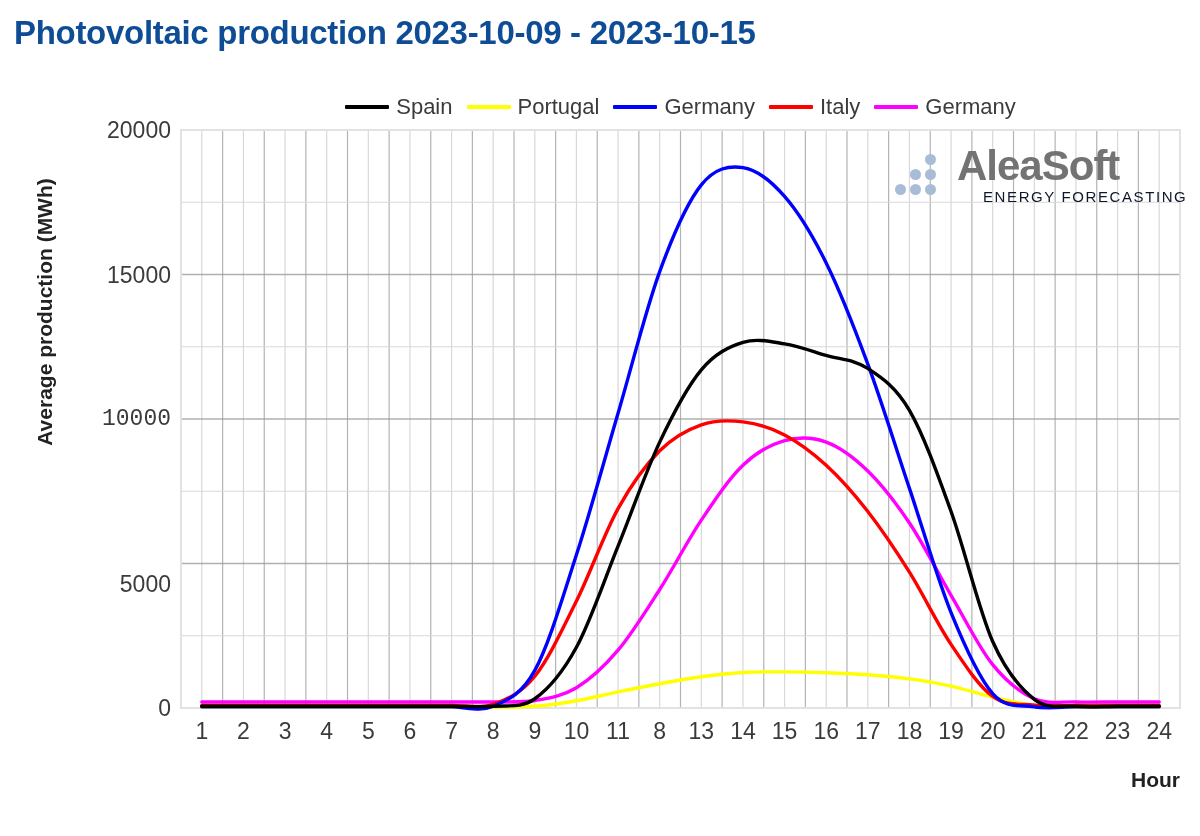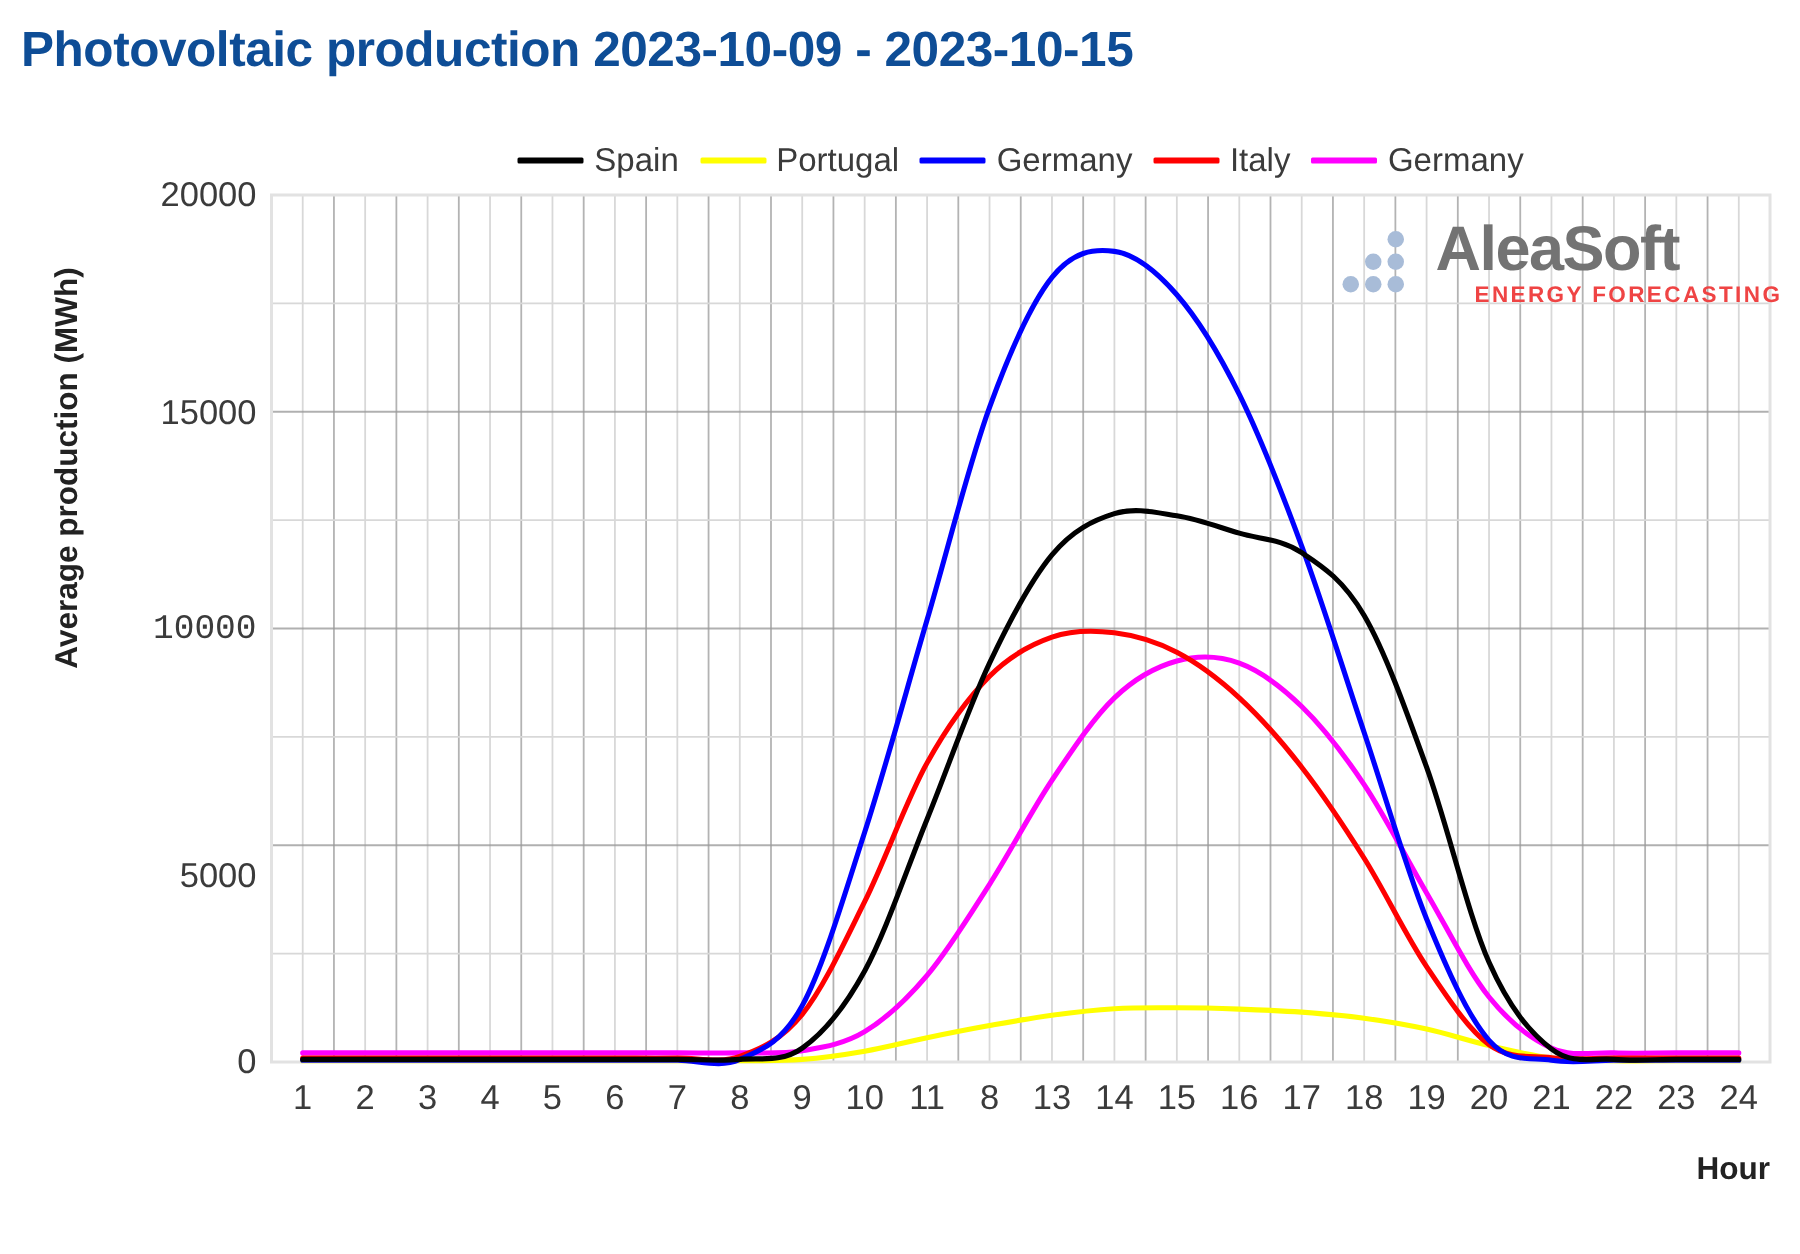--- a/index.html
+++ b/index.html
@@ -127,22 +127,22 @@
     font-weight: bold;
     color: #737373;
     letter-spacing: -1px;
     white-space: nowrap;
   }
   #wm-sub {
     position: absolute;
     left: 88px;
     top: 42px;
     font-size: 15px;
-    font-weight: bold;
-    color: #ef4444;
+    font-weight: normal;
+    color: #0f172a;
     letter-spacing: 1.6px;
     white-space: nowrap;
   }
   .wm-dot {
     position: absolute;
     width: 11px;
     height: 11px;
     border-radius: 50%;
     background: #a8bcd8;
   }

